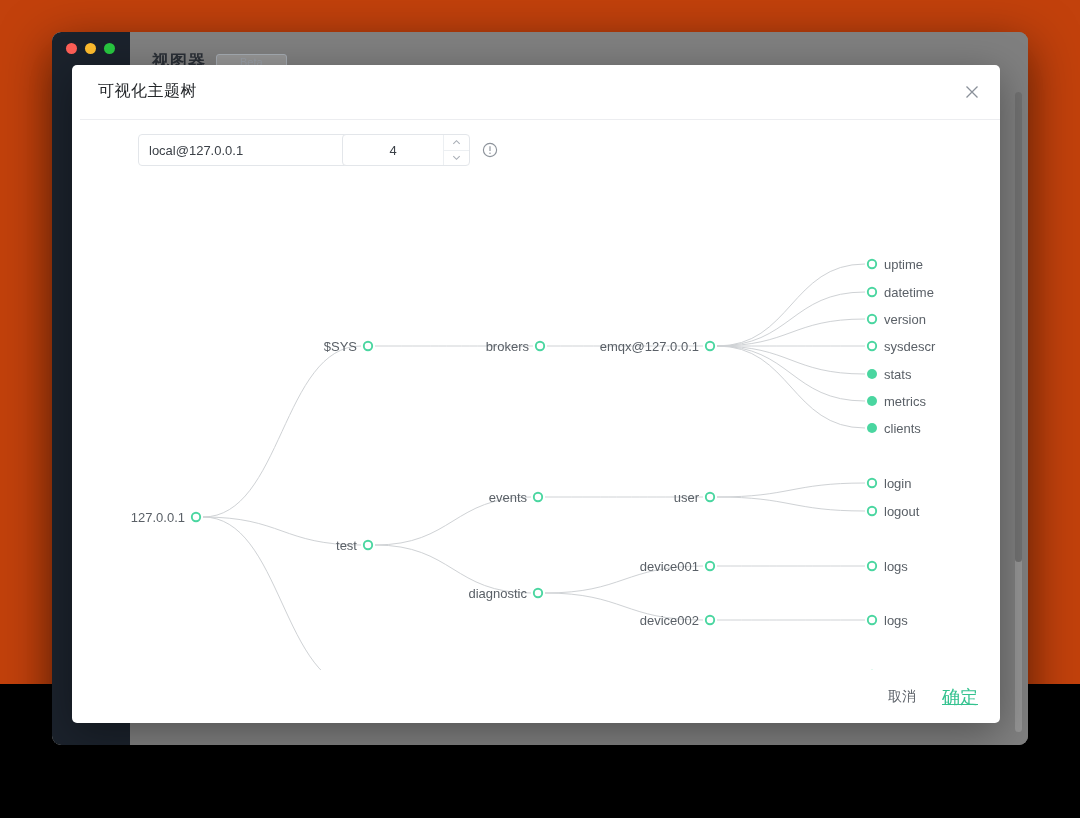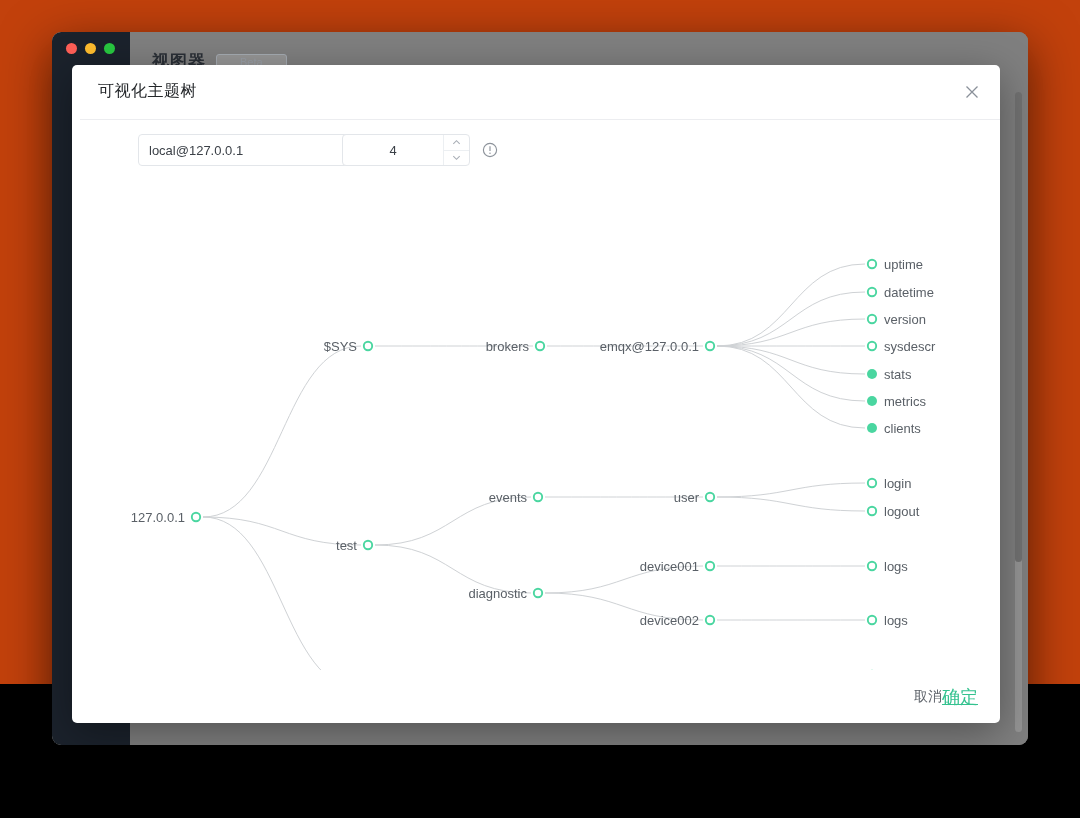--- a/index.html
+++ b/index.html
@@ -152,21 +152,21 @@
   .tlabel {
     font-family: "Liberation Sans", "DejaVu Sans", sans-serif;
     font-size: 13px; fill: #5a6067;
   }
 
   
   .modal-footer {
     position: absolute; left: 0; bottom: 0;
     width: 928px; height: 53px;
     display: flex; align-items: center; justify-content: flex-end;
-    padding-right: 22px; 
+    padding-right: 22px; gap: 26px;
   }
   .btn-cancel {
     font-size: 14px; color: #5d6269; cursor: pointer;
     background: none; border: none;
     font-family: "Liberation Sans", "DejaVu Sans", sans-serif;
   }
   .btn-confirm {
     font-size: 18px; color: #34c28f; cursor: pointer;
     background: none; border: none;
     font-family: "Liberation Sans", "DejaVu Sans", sans-serif;

